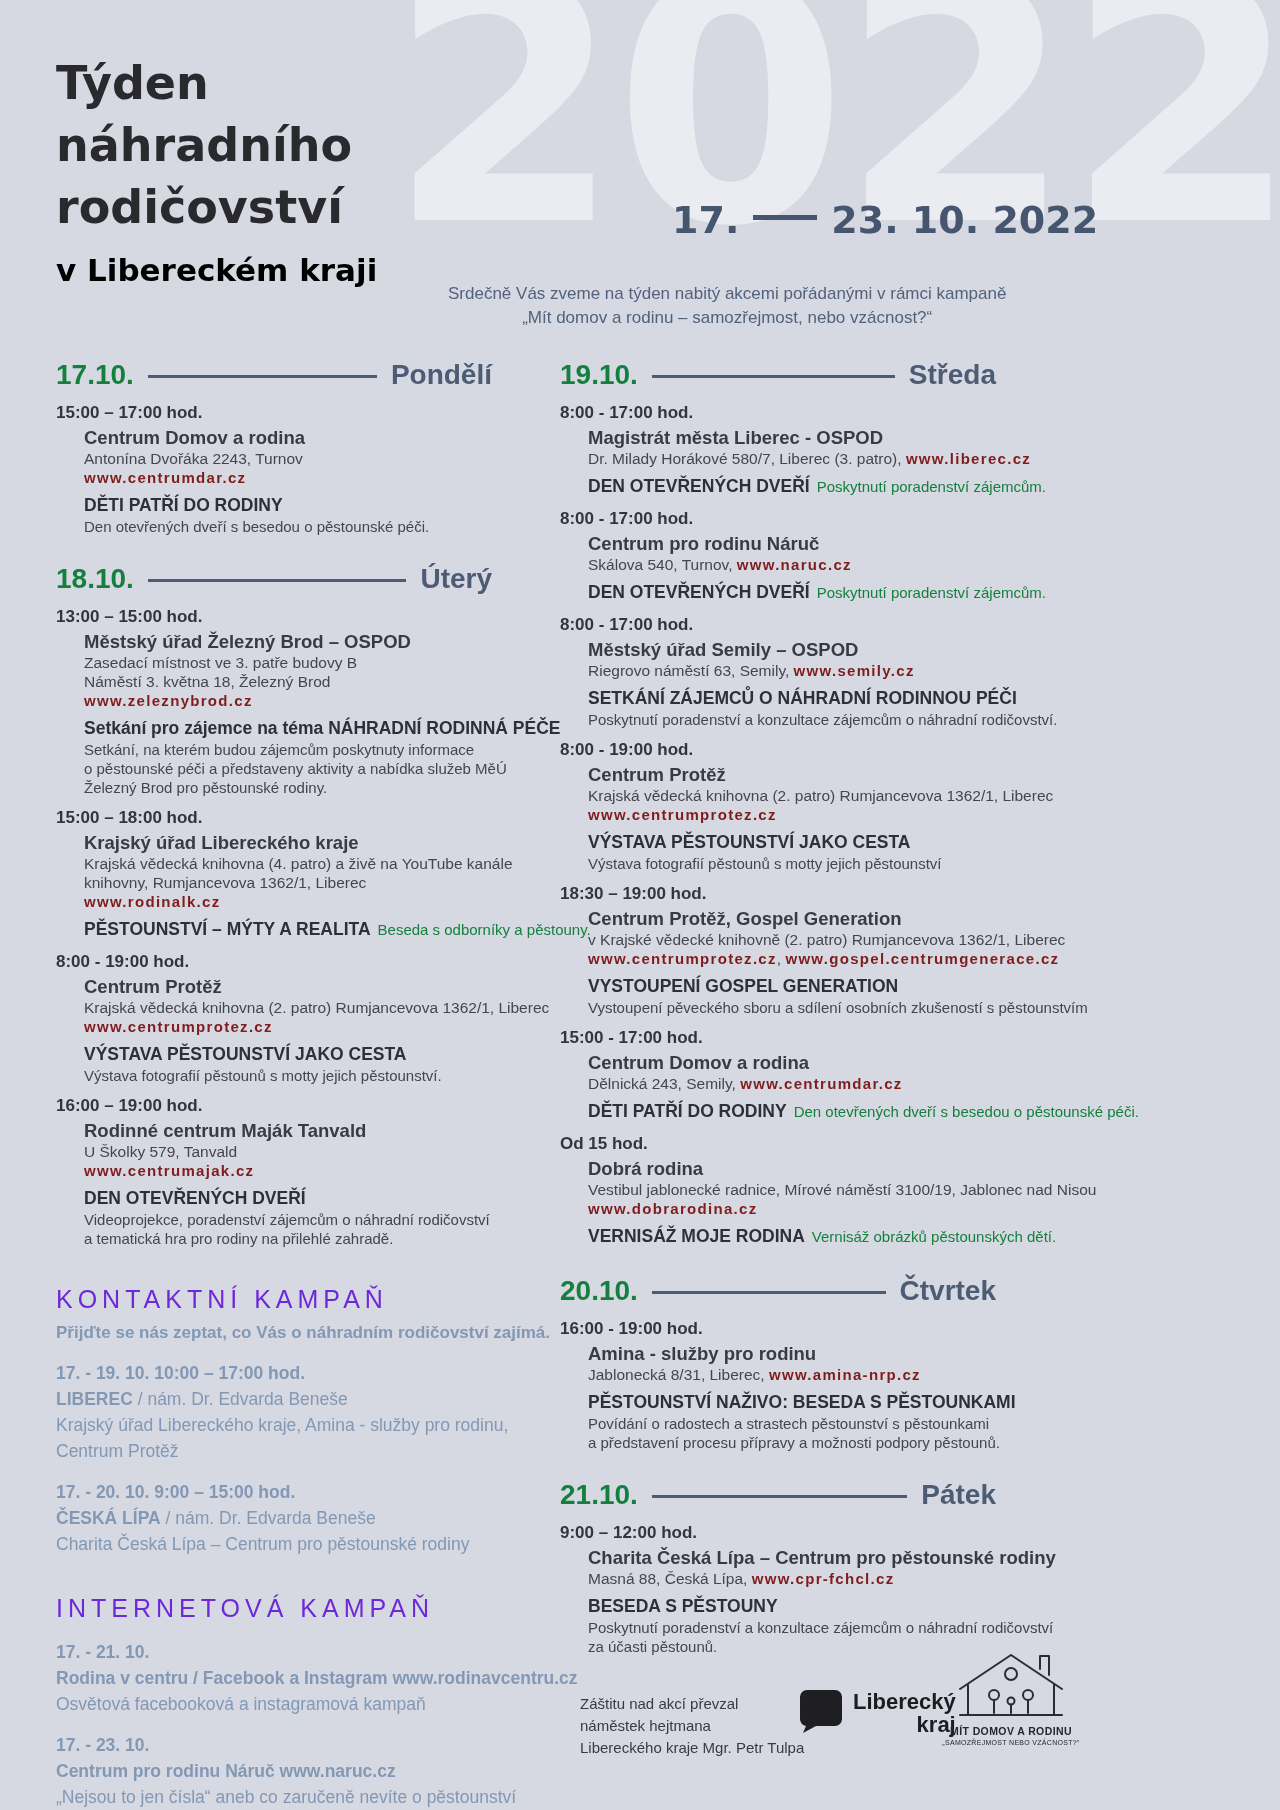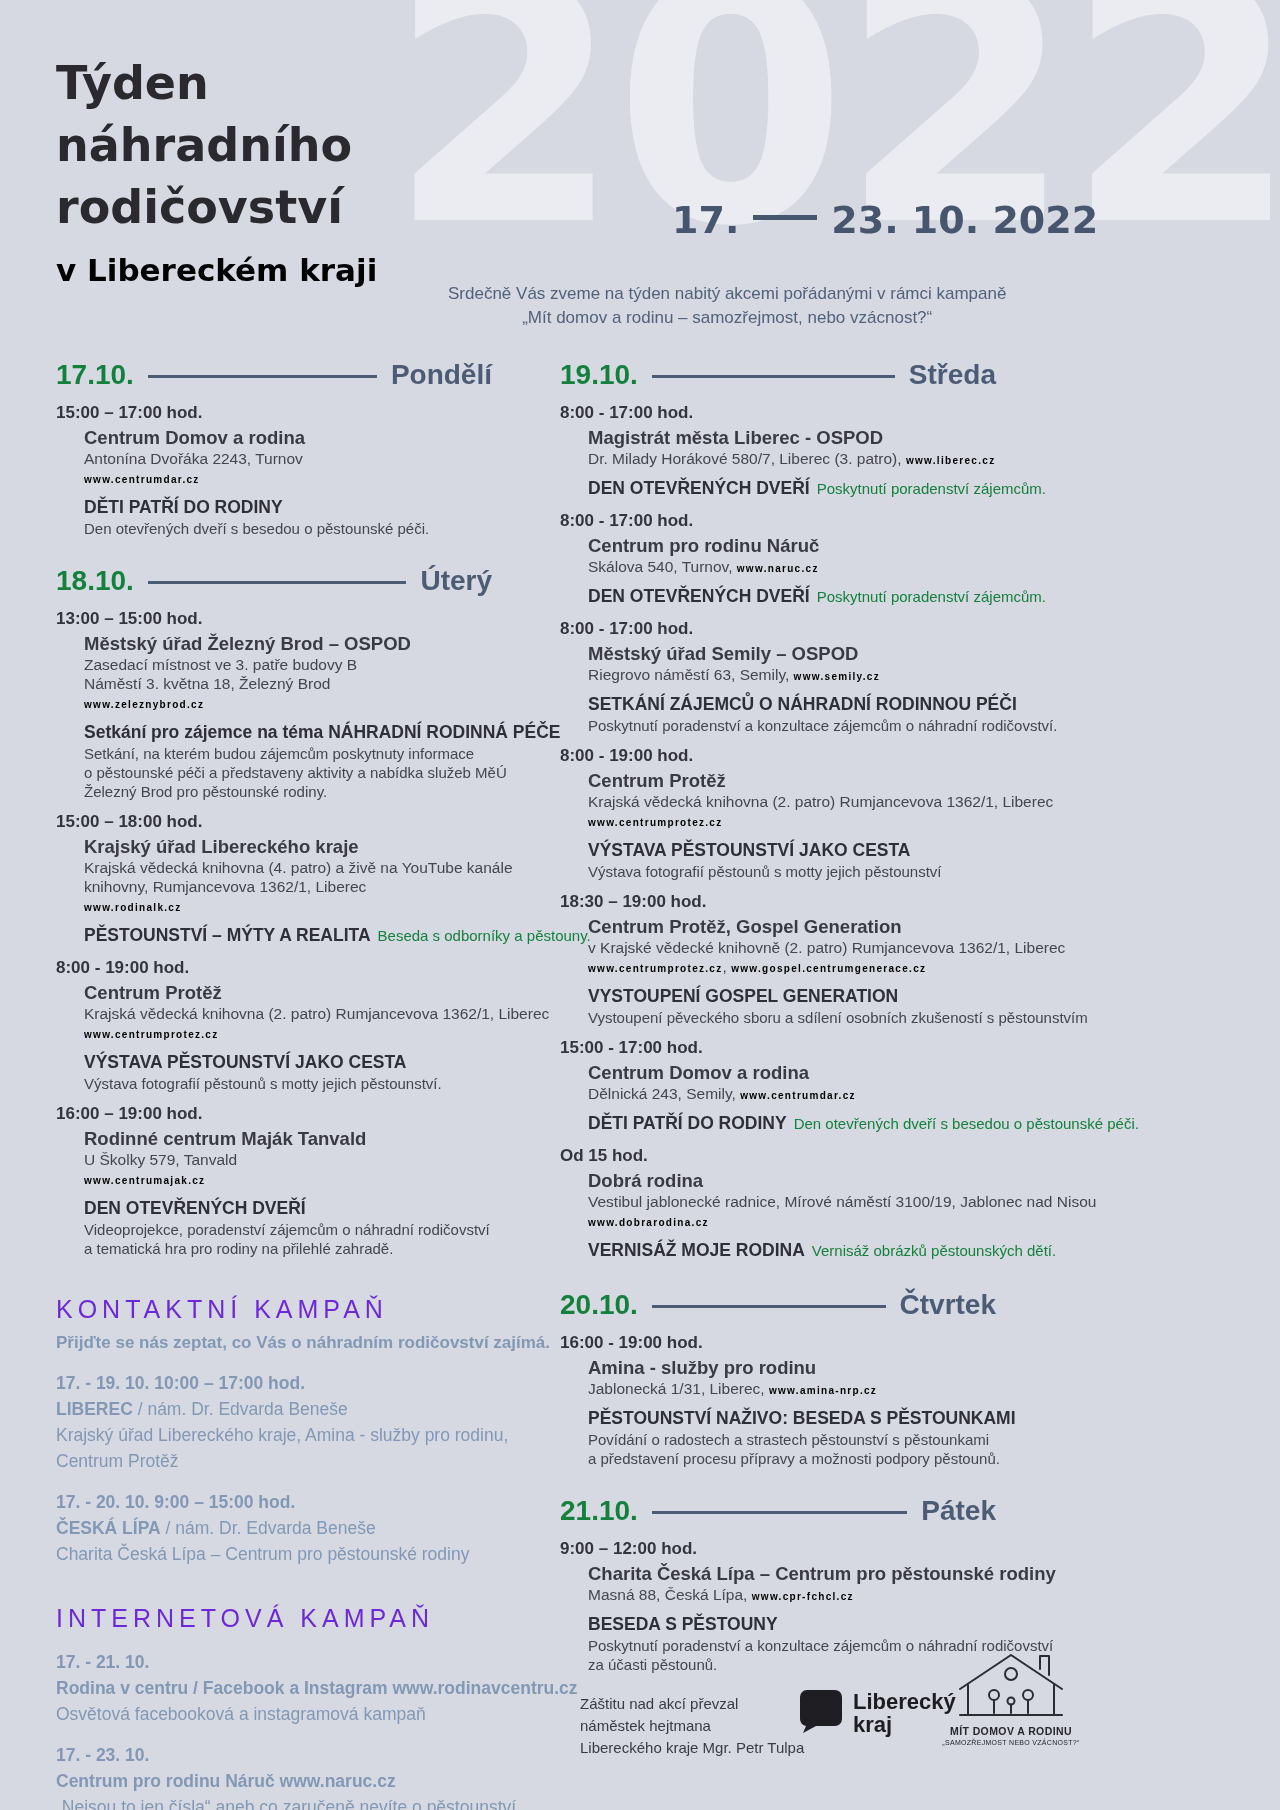--- a/index.html
+++ b/index.html
@@ -22,34 +22,34 @@
   .col > :first-child{margin-top:0;}
   .day{margin-top:26px;}
   .day-head{display:flex;align-items:center;width:436px;}
   .day-date{font-size:28px;line-height:34px;font-weight:bold;color:#15803d;}
   .day-rule{flex:1;height:3px;background:#4c5c75;margin:2px 14px 0;}
   .day-name{font-size:28px;line-height:34px;font-weight:bold;color:#4c5c75;}
   .slot{margin-top:9px;}
   .time{font-size:17px;line-height:23px;font-weight:bold;color:#34343d;}
   .venue{margin-left:28px;margin-top:2px;font-size:18.5px;line-height:23px;font-weight:bold;color:#3a3a44;white-space:nowrap;}
   .addr{margin-left:28px;font-size:15.5px;line-height:19px;color:#45454f;white-space:nowrap;}
-  .lnk{color:#000000;font-weight:bold;letter-spacing:1.3px;font-size:10px;text-decoration:none;cursor:pointer;}
+  .lnk{color:#7f1d1d;font-weight:bold;letter-spacing:1.3px;font-size:15px;text-decoration:none;cursor:pointer;}
   .ev{margin-left:28px;margin-top:7px;line-height:22px;white-space:nowrap;}
   .ev-title{font-size:17.5px;font-weight:bold;color:#2f2f38;}
   .ev-inline{font-size:15px;color:#15803d;margin-left:7px;font-weight:normal;}
   .ev-desc{margin-left:28px;font-size:15px;line-height:19px;color:#45454f;white-space:nowrap;}
   .camp{margin-top:36px;}
   .camp-head{font-size:25px;line-height:31px;letter-spacing:5px;color:#6d28d9;white-space:nowrap;}
   .camp-tag{margin-top:6px;font-size:17px;line-height:24px;font-weight:bold;color:#8298b4;white-space:nowrap;}
   .camp-entry{margin-top:15px;}
   .camp-line{font-size:17.5px;line-height:26px;color:#8298b4;white-space:nowrap;}
   .cb{font-weight:bold;}
   .patron{position:absolute;left:580px;top:1693px;font-size:15px;line-height:22px;color:#3a3a43;z-index:1;}
   .lk-logo{position:absolute;left:798px;top:1688px;display:flex;align-items:center;gap:9px;z-index:1;}
-  .lk-text div{font-size:22px;line-height:23px;font-weight:bold;color:#1d1d21;}
+  .lk-text div{font-size:22px;line-height:23px;font-weight:bold;color:#1d1d21;text-align:right;}
   .mdr-logo{position:absolute;left:936px;top:1645px;width:150px;text-align:center;color:#26262c;z-index:1;}
   .mdr-title{font-size:10.5px;font-weight:bold;letter-spacing:.4px;margin-top:2px;}
   .mdr-sub{font-size:7px;letter-spacing:.3px;margin-top:2px;}
 </style>
 </head>
 <body>
 
 <div class="page">
 
   <div class="watermark">2022</div>
@@ -216,21 +216,21 @@
       </section>
       <section class="day">
         <div class="day-head">
           <span class="day-date">20.10.</span>
           <span class="day-rule"></span>
           <span class="day-name">Čtvrtek</span>
         </div>
         <div class="slot">
           <div class="time">16:00 - 19:00 hod.</div>
           <div class="venue">Amina - služby pro rodinu</div>
-          <div class="addr"><span>Jablonecká 1/31, Liberec, </span><a class="lnk">www.amina-nrp.cz</a></div>
+          <div class="addr"><span>Jablonecká 8/31, Liberec, </span><a class="lnk">www.amina-nrp.cz</a></div>
           <div class="ev"><span class="ev-title">PĚSTOUNSTVÍ NAŽIVO: BESEDA S PĚSTOUNKAMI</span></div>
           <div class="ev-desc">Povídání o radostech a strastech pěstounství s pěstounkami</div>
           <div class="ev-desc">a představení procesu přípravy a možnosti podpory pěstounů.</div>
         </div>
       </section>
       <section class="day">
         <div class="day-head">
           <span class="day-date">21.10.</span>
           <span class="day-rule"></span>
           <span class="day-name">Pátek</span>

